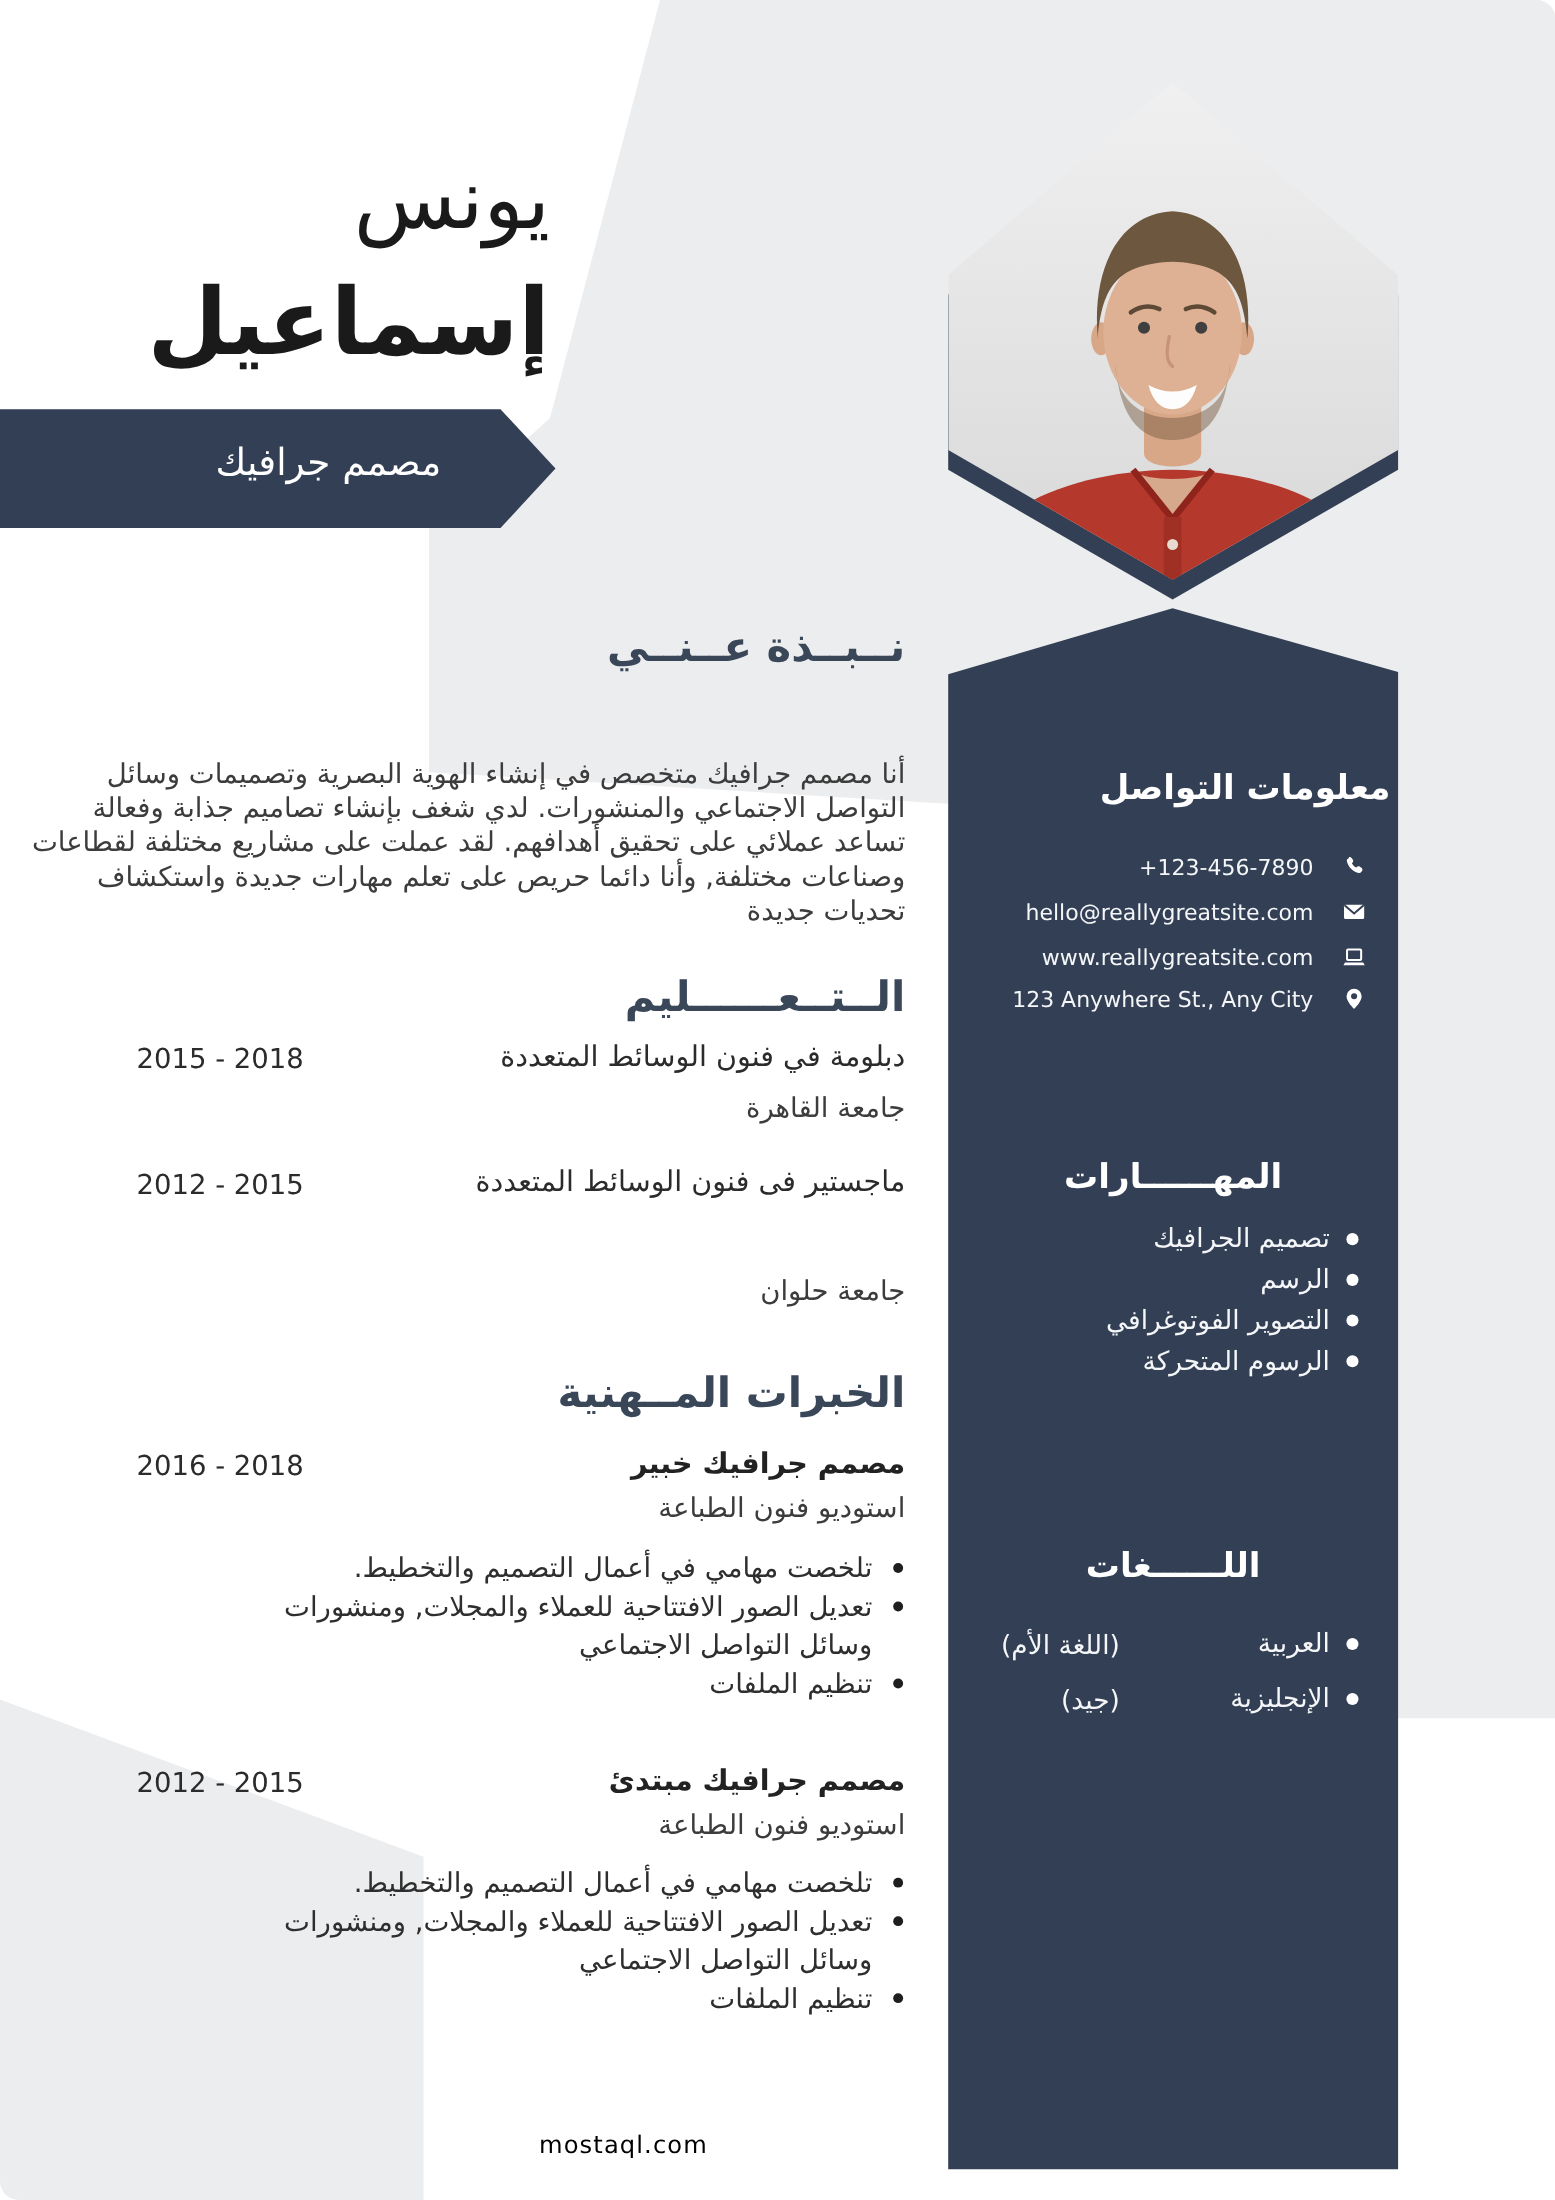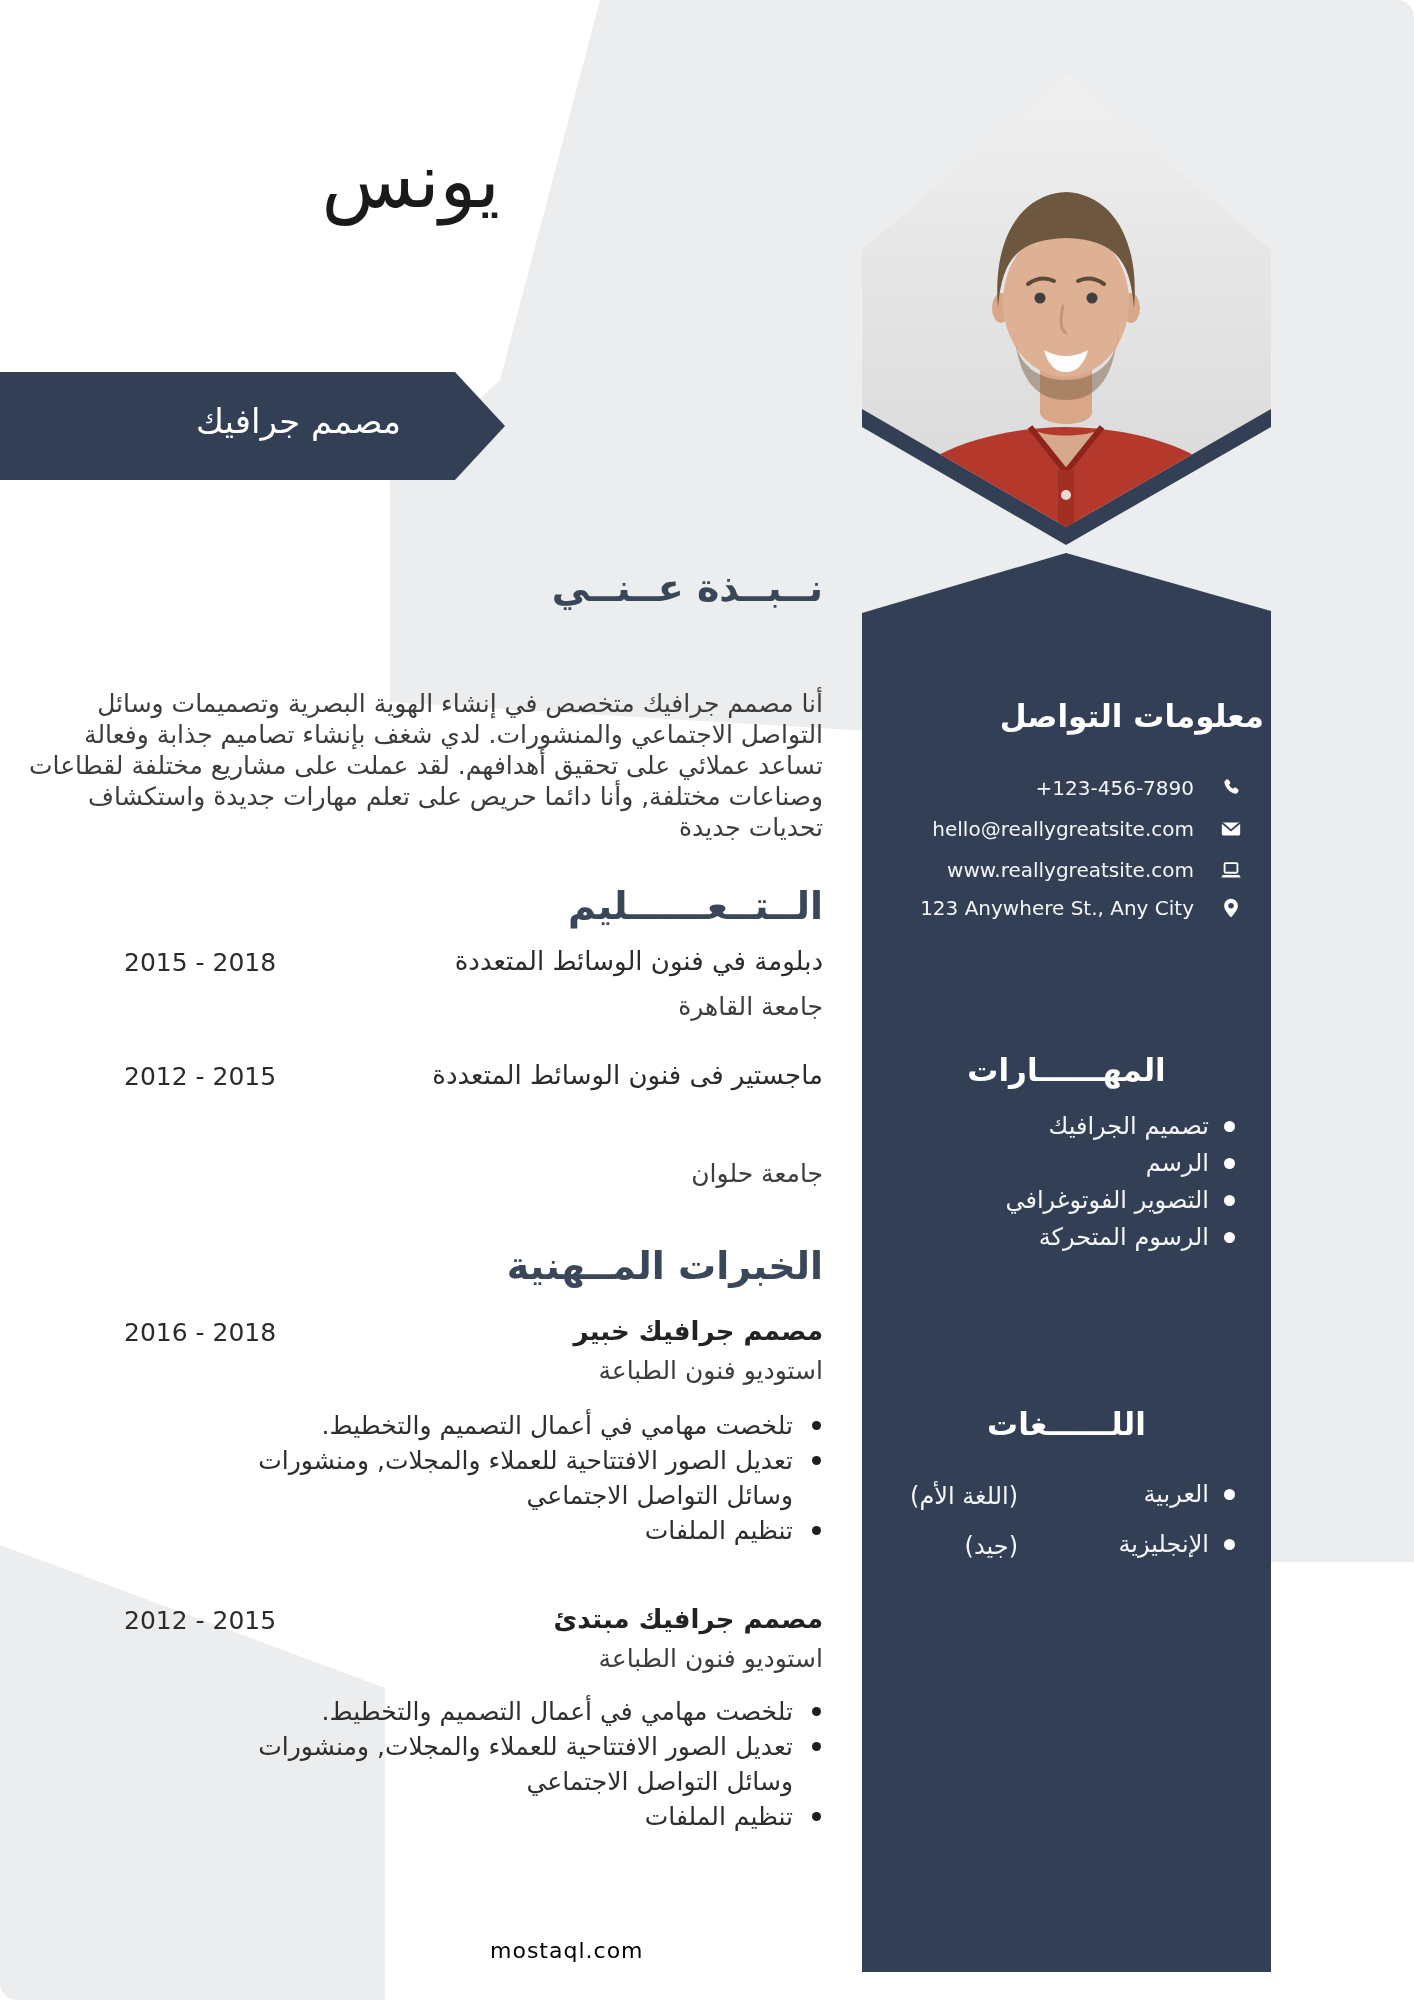--- a/index.html
+++ b/index.html
@@ -121,20 +121,21 @@
       <circle cx="1092" cy="298" r="5.5" fill="#3F3F3F"></circle>
       <path d="M1063 306 q-5 22 3 27" stroke="#C79477" stroke-width="3" fill="none" stroke-linecap="round"></path>
       <path d="M1044 350 Q1066 362 1088 350 Q1082 372 1066 372 Q1050 372 1044 350 Z" fill="#FDFDFD"></path>
     </g>
 
     <path d="M1066 553 L1271 611 L1271 1972 L862 1972 L862 613 Z" fill="#333F54"></path>
   </svg>
 
   <div class="abs name-block">
     <span class="name-first">يونس</span>
+    <span class="name-last">إسماعيل</span>
   </div>
 
   <div class="abs banner-label">
     <span>مصمم جرافيك</span>
   </div>
 
   <div class="abs about-text">أنا مصمم جرافيك متخصص في إنشاء الهوية البصرية وتصميمات وسائل التواصل الاجتماعي والمنشورات. لدي شغف بإنشاء تصاميم جذابة وفعالة تساعد عملائي على تحقيق أهدافهم. لقد عملت على مشاريع مختلفة لقطاعات وصناعات مختلفة, وأنا دائما حريص على تعلم مهارات جديدة واستكشاف تحديات جديدة</div>
   <div class="abs sec-heading about-heading">نــبــذة عــنــي</div>
 
   <div class="abs sec-heading edu-heading">الــتــعــــــليم</div>

